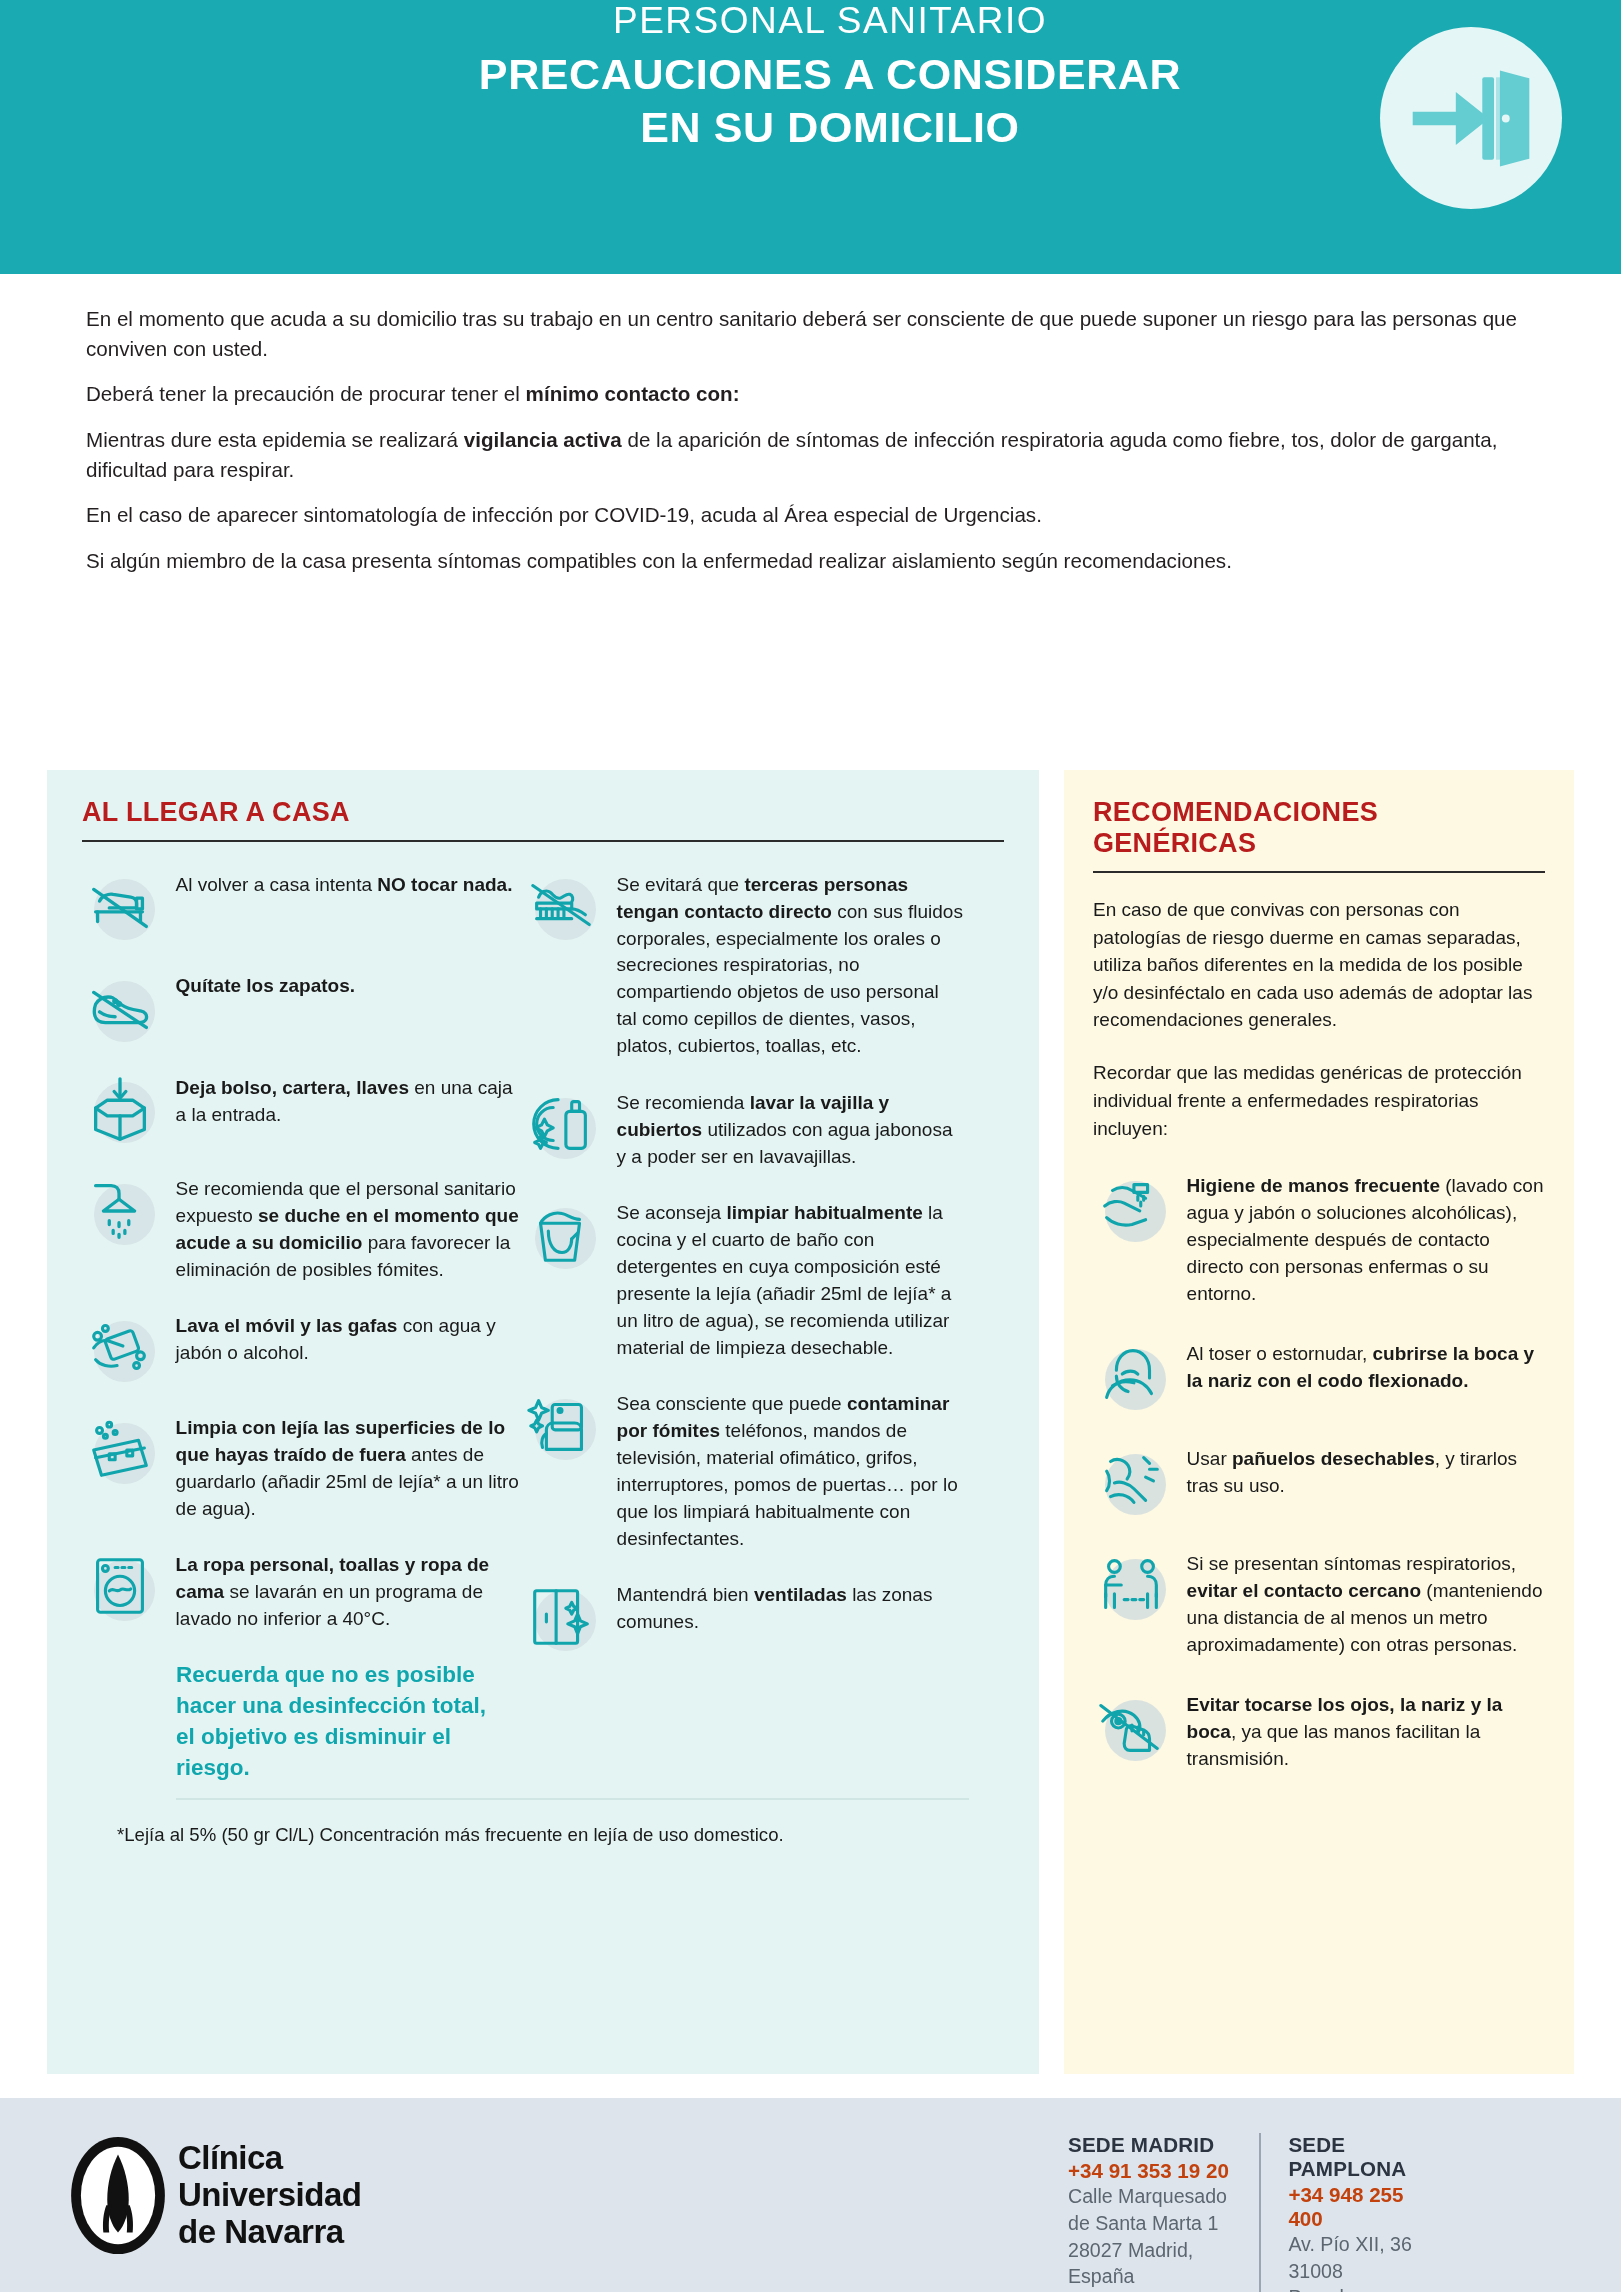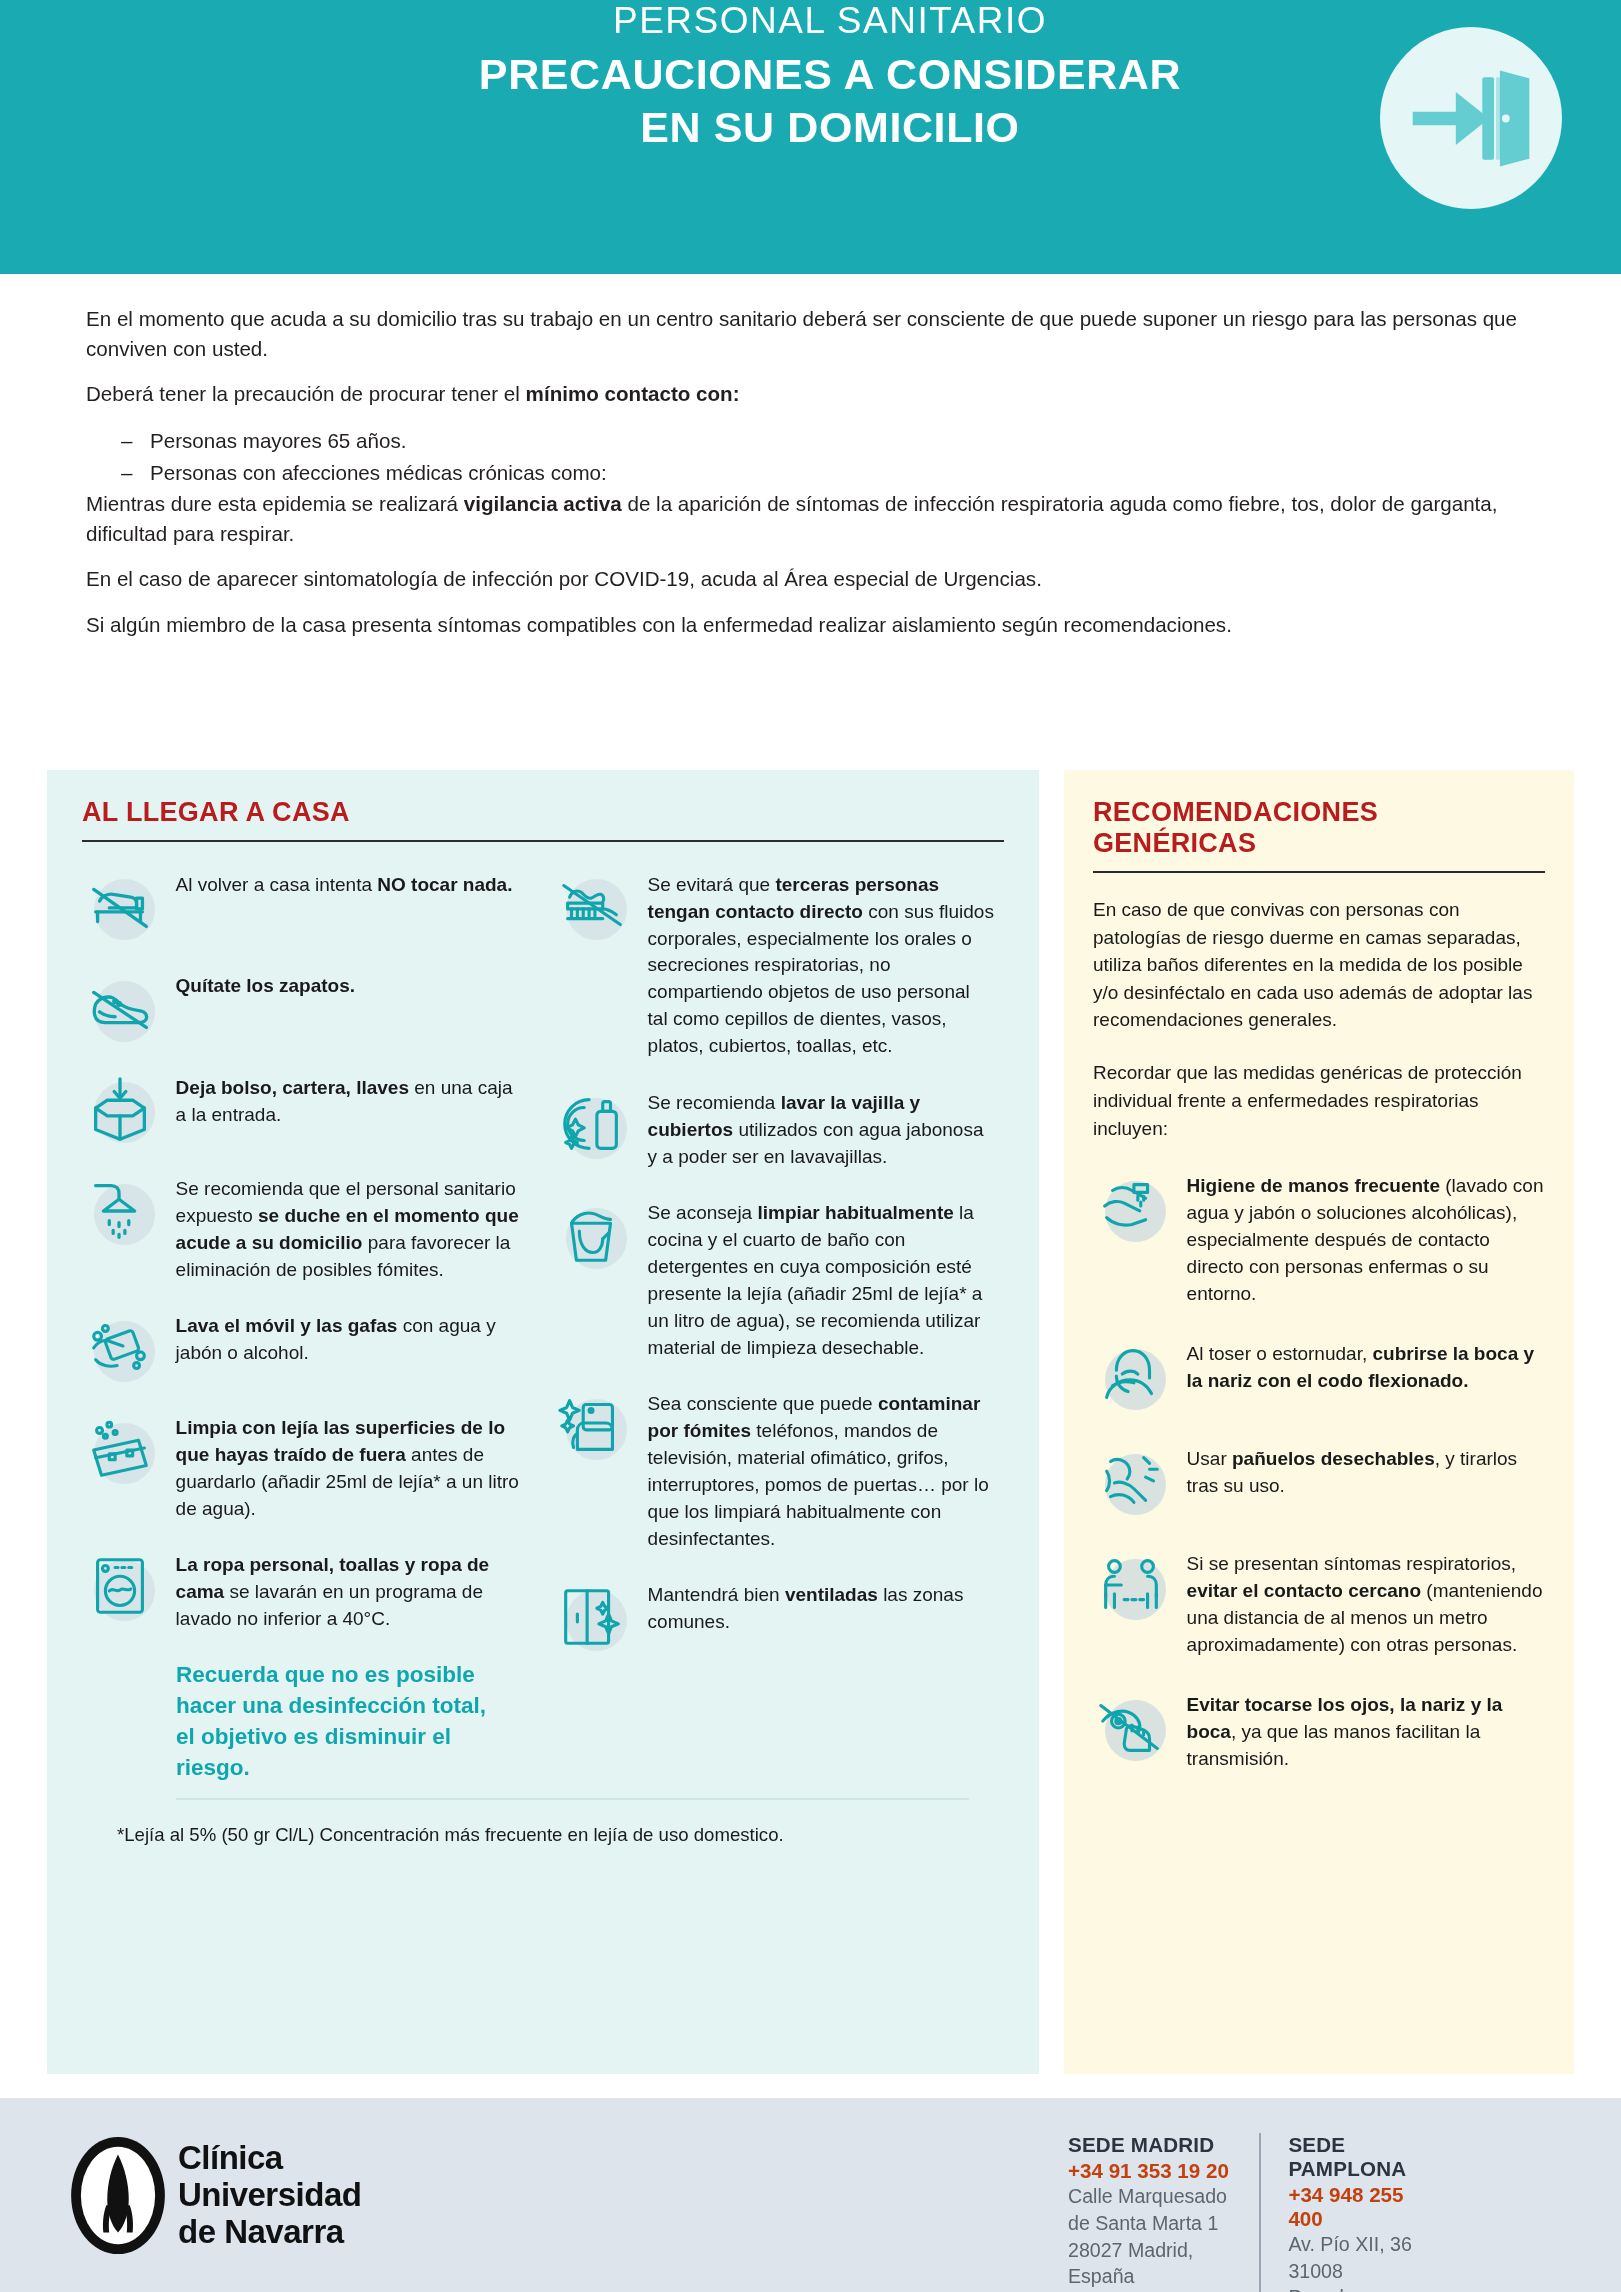--- a/index.html
+++ b/index.html
@@ -58,21 +58,21 @@
   }
   .panel-title {
     font-size: 27px; font-weight: 700; letter-spacing: 0.3px; color: #b91c1c;
   }
   .panel-rule { height: 2px; background: #333; margin-top: 11.8px; }
   .panel-left .panel-inner { padding: 27.4px 35px 0 35px; }
   .panel-right .panel-inner { padding: 27.4px 29px 0 29px; }
   .panel-left .panel-rule { background: #2b2b2b; }
   .panel-right .panel-rule { background: #2b2b2b; }
 
-  .cols { display: flex; gap: 31px; margin-top: 25.5px; }
+  .cols { display: flex; margin-top: 25.5px; }
   .col { width: 441px; }
 
   .item { display: flex; gap: 17.6px; margin-bottom: 25.5px; align-items: flex-start; }
   .item .ico { flex: 0 0 76px; width: 76px; height: 76px; position: relative; }
   .item .ico .disc {
     position: absolute; left: 11.8px; top: 11.8px; width: 61px; height: 61px;
     border-radius: 50%; background: rgba(150,150,175,0.16);
   }
   .panel-right .item .ico .disc { background: rgba(150,180,215,0.33); }
   .item .ico svg { position: relative; display:block; }
@@ -132,24 +132,20 @@
           <rect x="100" y="33" width="6" height="84" opacity="0.45"></rect>
           <circle cx="110" cy="75" r="4" fill="#e5f6f6"></circle>
         </g>
       </svg>
     </div>
   </div>
 
   <div class="intro">
     <p>En el momento que acuda a su domicilio tras su trabajo en un centro sanitario deberá ser consciente de que puede suponer un riesgo para las personas que conviven con usted.</p>
     <p><span>Deberá tener la precaución de procurar tener el </span><b>mínimo contacto con:</b></p>
-    <div class="dash-list">
-      <div class="dash-item">Personas mayores 65 años.</div>
-      <div class="dash-item">Personas con afecciones médicas crónicas como:</div>
-    </div>
     <p><span>Mientras dure esta epidemia se realizará </span><b>vigilancia activa</b><span> de la aparición de síntomas de infección respiratoria aguda como fiebre, tos, dolor de garganta, dificultad para respirar.</span></p>
     <p>En el caso de aparecer sintomatología de infección por COVID-19, acuda al Área especial de Urgencias.</p>
     <p>Si algún miembro de la casa presenta síntomas compatibles con la enfermedad realizar aislamiento según recomendaciones.</p>
   </div>
 
   <div class="panel-left">
     <div class="panel-inner">
       <div class="panel-title">AL LLEGAR A CASA</div>
       <div class="panel-rule"></div>
 

